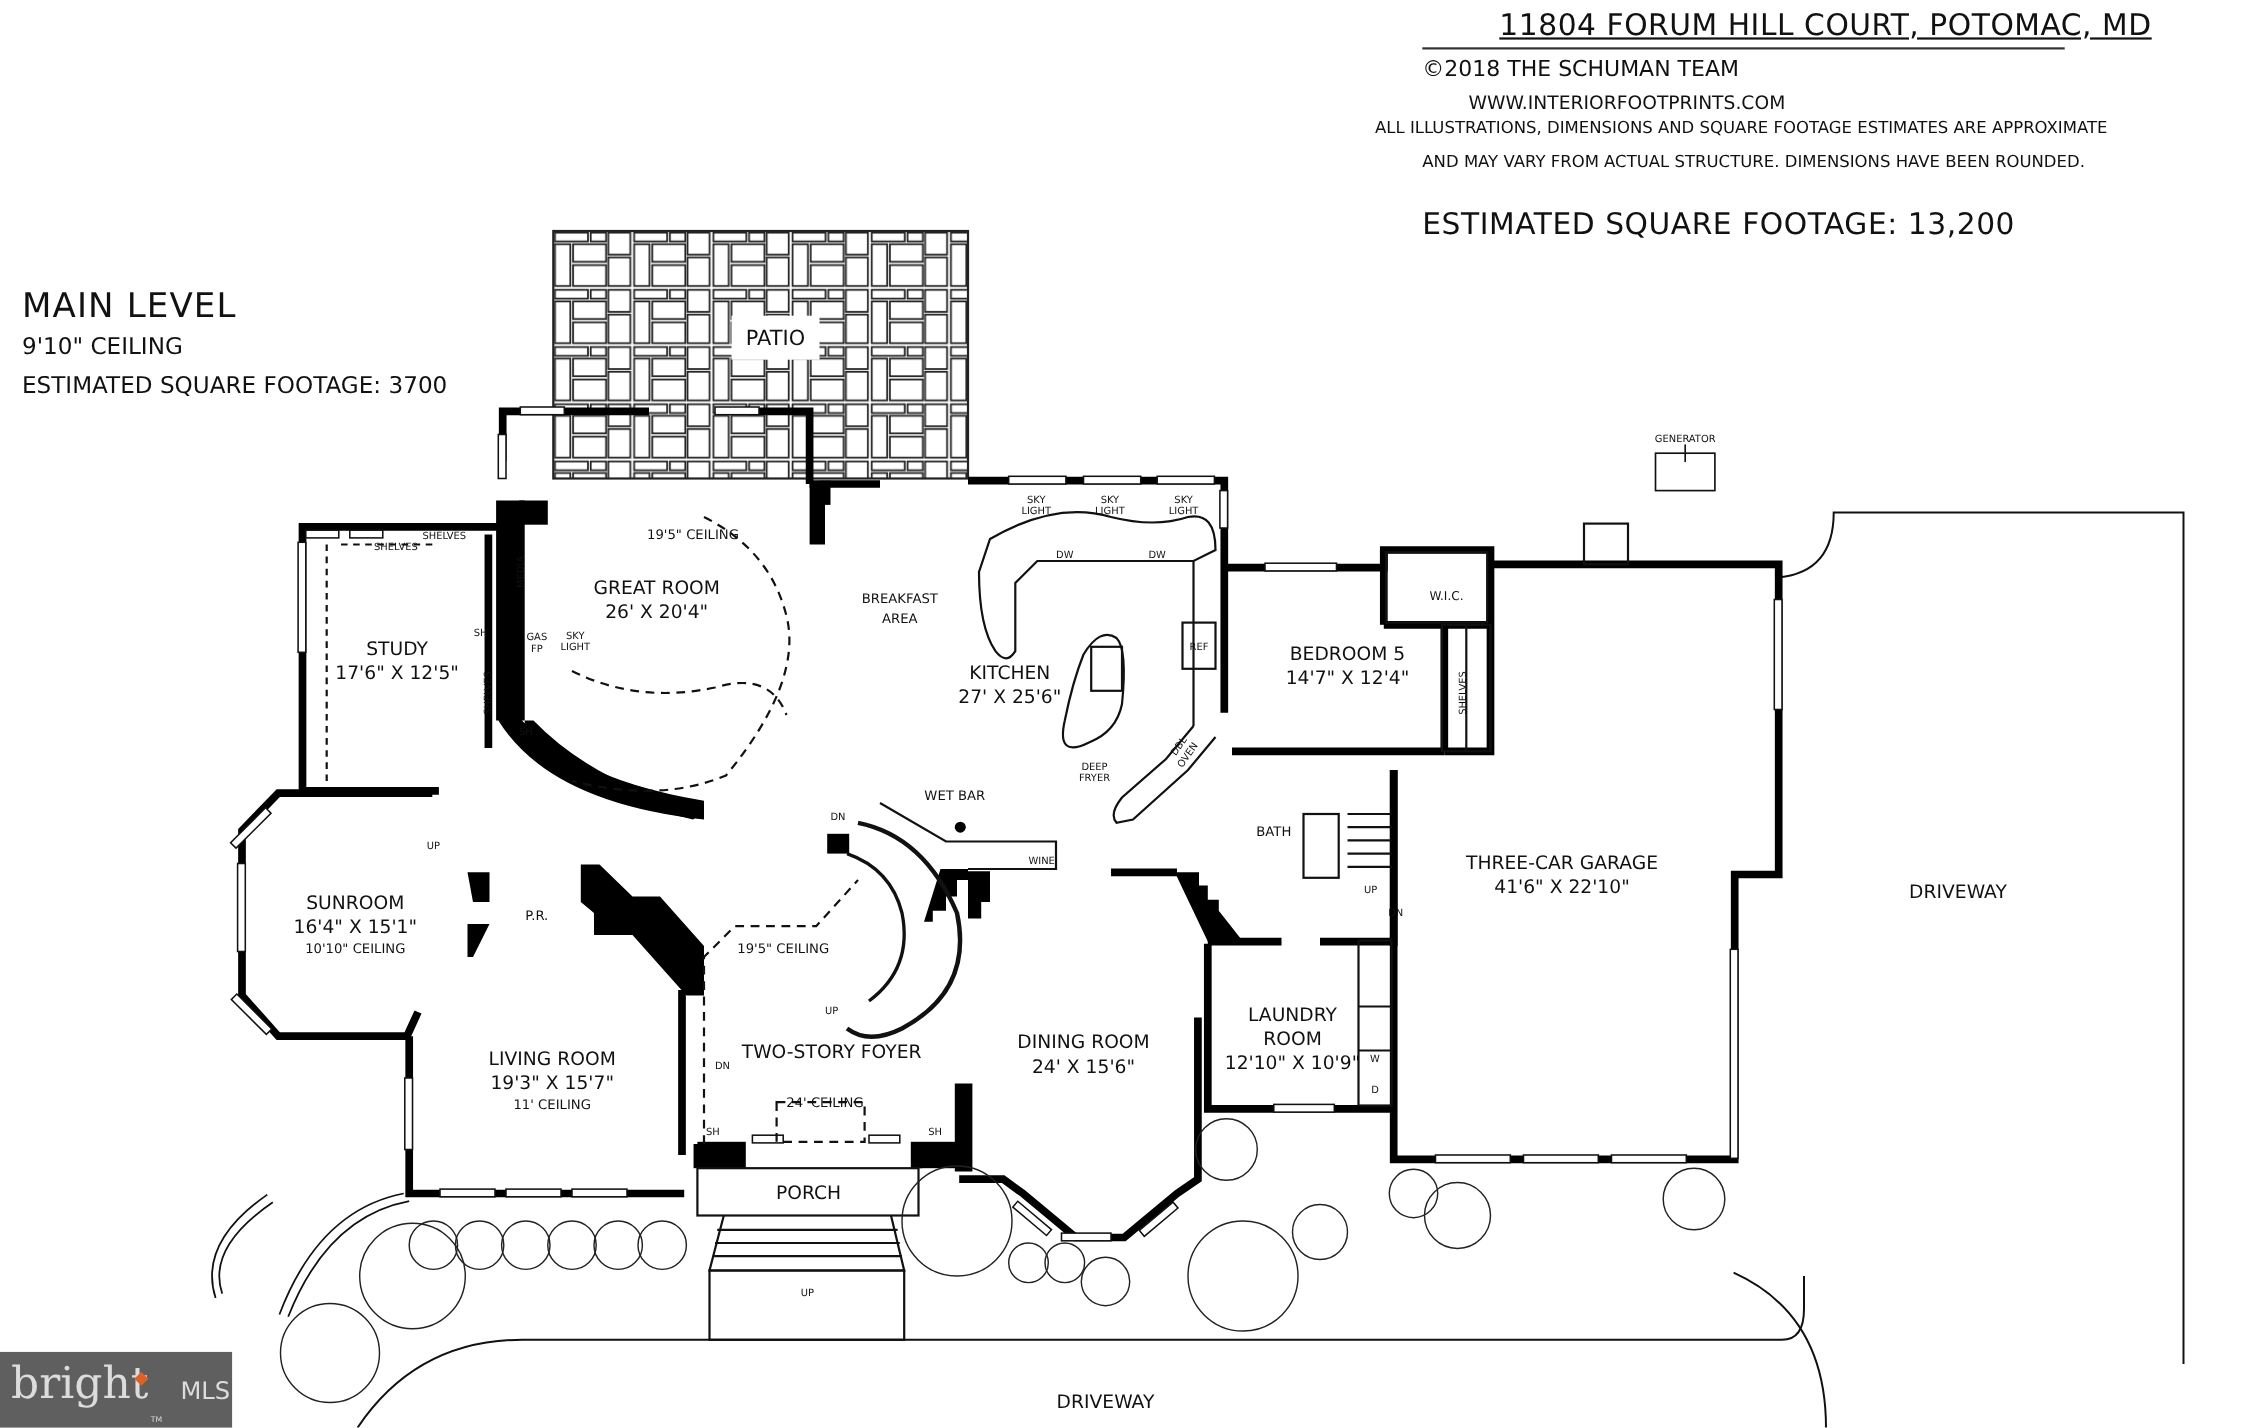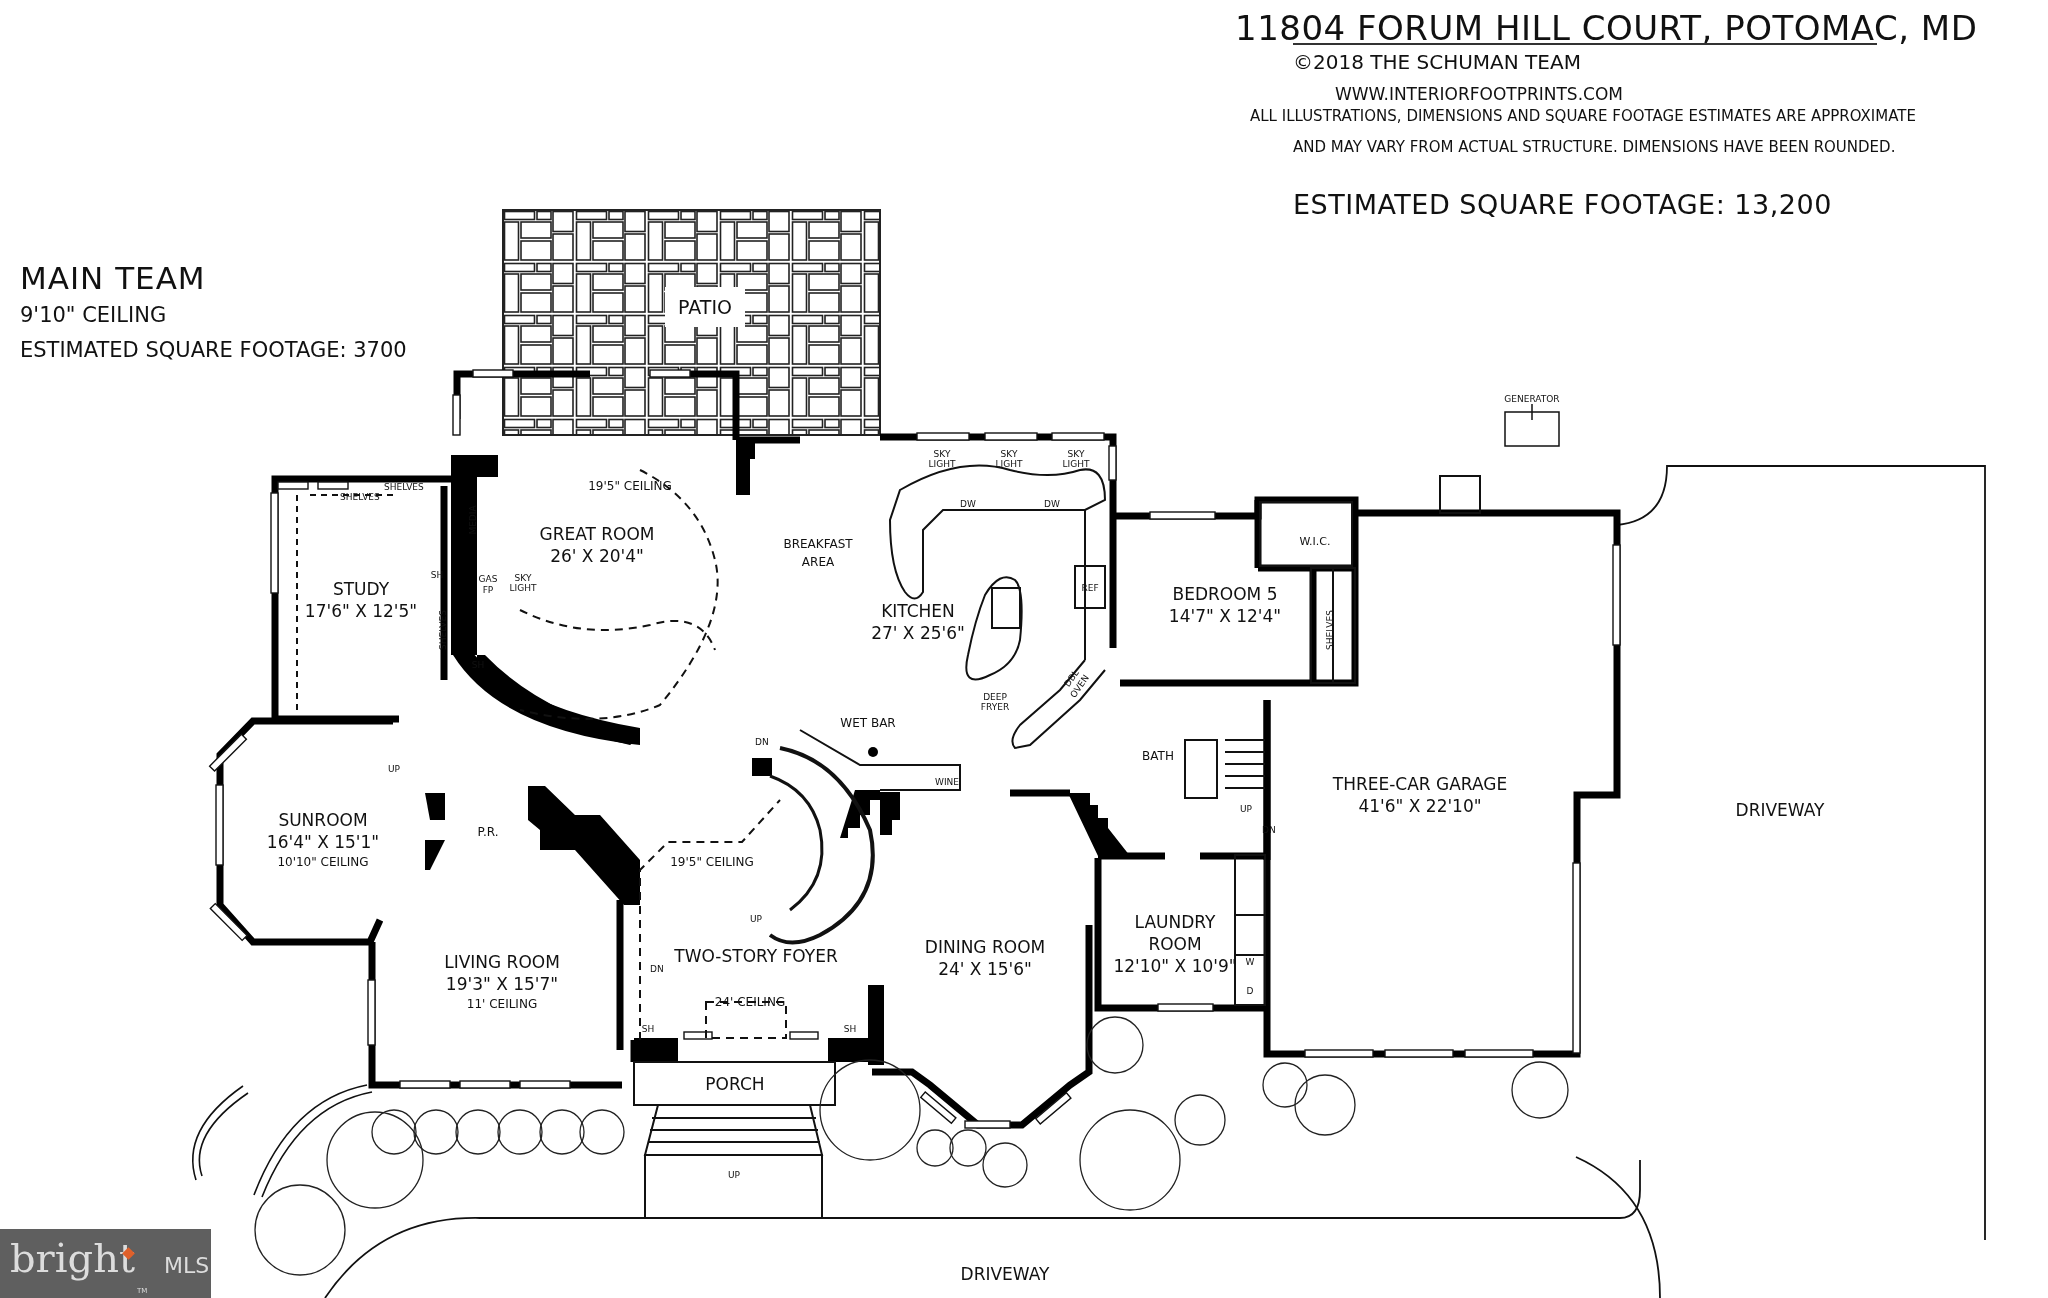--- a/index.html
+++ b/index.html
@@ -1,18 +1,18 @@
 <!DOCTYPE html>
 <html><head>
 <meta charset="utf-8">
 <style>
   html, body { margin: 0; padding: 0; background: #ffffff; }
   body { width: 2048px; height: 1298px; position: relative; overflow: hidden; font-family: "DejaVu Sans", sans-serif; color: #111; }
   .abs { position: absolute; white-space: nowrap; }
-  .hdr-address { left: 1235px; top: 8px; font-size: 34px; letter-spacing: 0.5px; }
+  .hdr-address { left: 1363px; top: 8px; font-size: 27px; letter-spacing: 0.5px; text-decoration: underline; }
   .hdr-line { left: 1293px; top: 43px; width: 584px; height: 2px; background: #333; }
   .hdr-copy { left: 1293px; top: 50px; font-size: 20px; }
   .hdr-web { left: 1335px; top: 84px; font-size: 17px; }
   .hdr-disc1 { left: 1250px; top: 107px; font-size: 15px; }
   .hdr-disc2 { left: 1293px; top: 138px; font-size: 15px; }
   .hdr-total { left: 1293px; top: 189px; font-size: 27px; letter-spacing: 0.5px; }
   .lvl-title { left: 20px; top: 260px; font-size: 31px; letter-spacing: 1px; }
   .lvl-ceiling { left: 20px; top: 303px; font-size: 21px; }
   .lvl-sqft { left: 20px; top: 338px; font-size: 21px; }
   svg.plan { position: absolute; left: 0; top: 0; }
@@ -27,21 +27,21 @@
 <body>
 
 <div class="abs hdr-address">11804 FORUM HILL COURT, POTOMAC, MD</div>
 <div class="abs hdr-line"></div>
 <div class="abs hdr-copy">©2018 THE SCHUMAN TEAM</div>
 <div class="abs hdr-web">WWW.INTERIORFOOTPRINTS.COM</div>
 <div class="abs hdr-disc1">ALL ILLUSTRATIONS, DIMENSIONS AND SQUARE FOOTAGE ESTIMATES ARE APPROXIMATE</div>
 <div class="abs hdr-disc2">AND MAY VARY FROM ACTUAL STRUCTURE. DIMENSIONS HAVE BEEN ROUNDED.</div>
 <div class="abs hdr-total">ESTIMATED SQUARE FOOTAGE: 13,200</div>
 
-<div class="abs lvl-title">MAIN TEAM</div>
+<div class="abs lvl-title">MAIN LEVEL</div>
 <div class="abs lvl-ceiling">9'10" CEILING</div>
 <div class="abs lvl-sqft">ESTIMATED SQUARE FOOTAGE: 3700</div>
 
 <svg class="plan" width="2048" height="1298" viewBox="0 0 2048 1298">
   <defs>
     <pattern id="pavers" x="503" y="210" width="72" height="52" patternUnits="userSpaceOnUse">
       <rect x="0" y="0" width="72" height="52" fill="#fff"></rect>
       <rect x="1.5" y="1.5" width="30" height="8" fill="none" stroke="#222" stroke-width="1.6"></rect>
       <rect x="34" y="1.5" width="14" height="8" fill="none" stroke="#222" stroke-width="1.6"></rect>
       <rect x="50" y="1.5" width="20" height="20" fill="none" stroke="#222" stroke-width="1.6"></rect>

